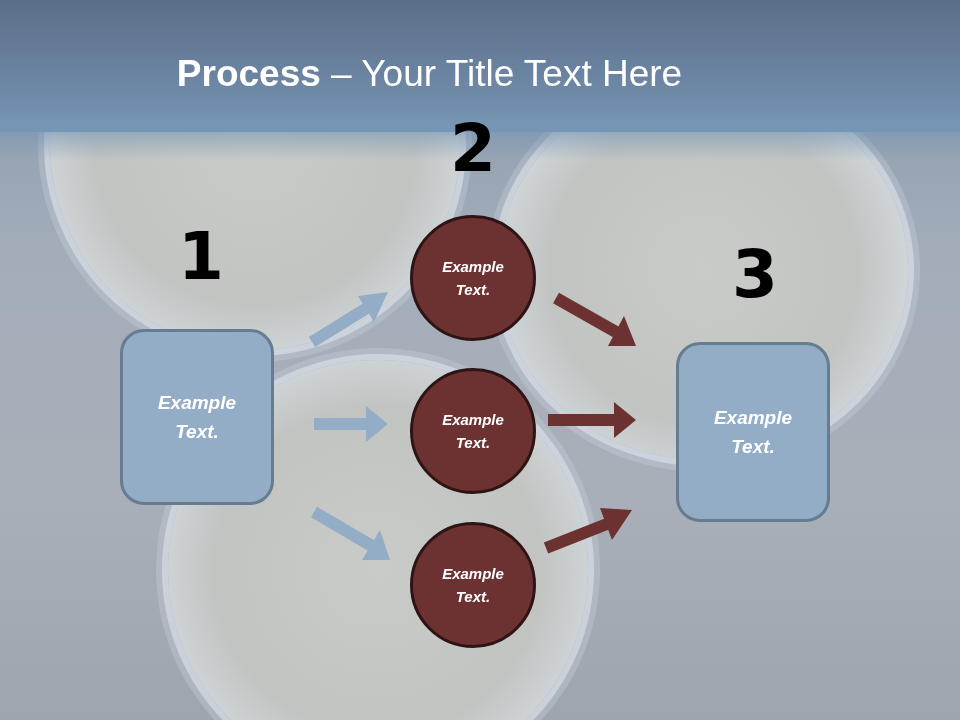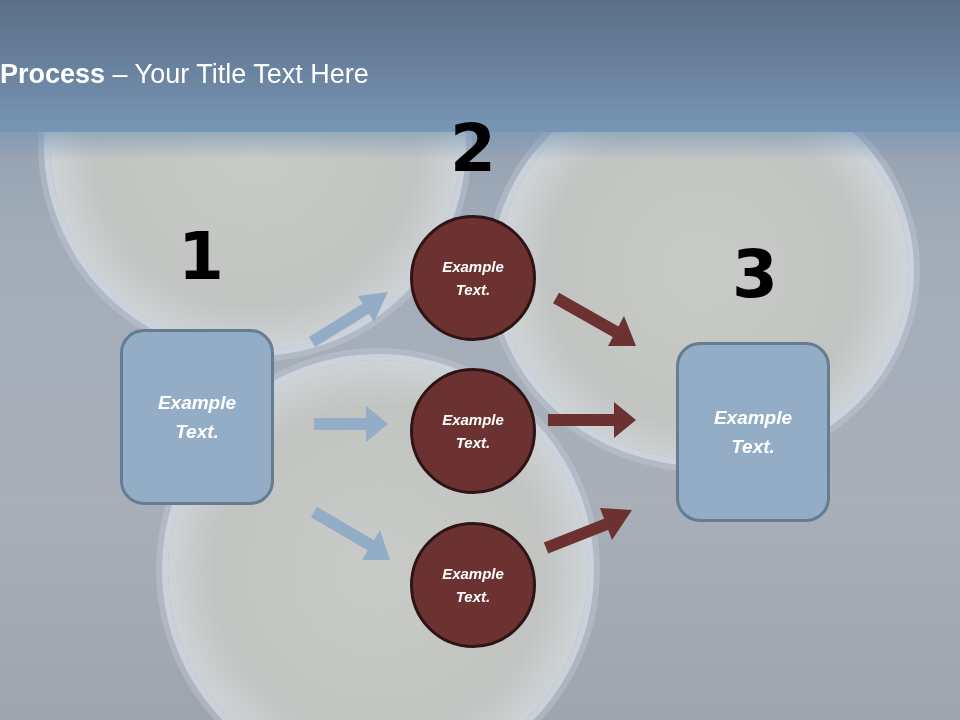--- a/index.html
+++ b/index.html
@@ -8,22 +8,22 @@
   .slide { position:absolute; left:0; top:0; width:960px; height:720px; overflow:hidden;
            background: linear-gradient(180deg, #8795a6 0%, #a3adba 35%, #a9afb8 70%, #9ea5ae 100%); }
   
   .cup { position:absolute; border-radius:50%;
          background: radial-gradient(circle at 50% 50%, #c9cbc8 0%, #c2c4c2 55%, #d4dbe0 80%, #e9eef2 88%, #b9c3cd 92%, rgba(200,208,216,0.6) 96%, rgba(160,170,182,0) 100%);
          box-shadow: 0 0 0 6px rgba(225,232,238,0.55), 0 0 0 12px rgba(200,210,220,0.35); }
   .header { position:absolute; left:0; top:0; width:960px; height:132px;
             background: linear-gradient(180deg, #5a6f87 0%, #6a83a0 55%, #7796b5 100%); }
   .header-fade { position:absolute; left:0; top:120px; width:960px; height:40px;
             background: linear-gradient(180deg, rgba(119,150,181,0.85) 0%, rgba(119,150,181,0) 100%); }
-  .title { position:absolute; left:0; top:52px; width:859px; text-align:left;
-           color:#ffffff; font-size:27px; line-height:44px; }
+  .title { position:absolute; left:0; top:52px; width:859px; text-align:center;
+           color:#ffffff; font-size:37px; line-height:44px; }
   .title .bold { font-weight:bold; }
   .num { position:absolute; font-family:"DejaVu Sans", sans-serif; font-weight:bold;
          font-size:66px; color:#000; line-height:1; }
   .box { position:absolute; width:154px; height:176px; background:#93adc6;
          border:3px solid #667c91; border-radius:24px; box-sizing:border-box;
          display:flex; flex-direction:column; align-items:center; justify-content:center;
          color:#fff; font-style:italic; font-weight:bold; font-size:19px; line-height:29px; }
   .circle { position:absolute; width:126px; height:126px; border-radius:50%;
             background:#6c3131; border:3px solid #2e1414; box-sizing:border-box;
             display:flex; flex-direction:column; align-items:center; justify-content:center;

